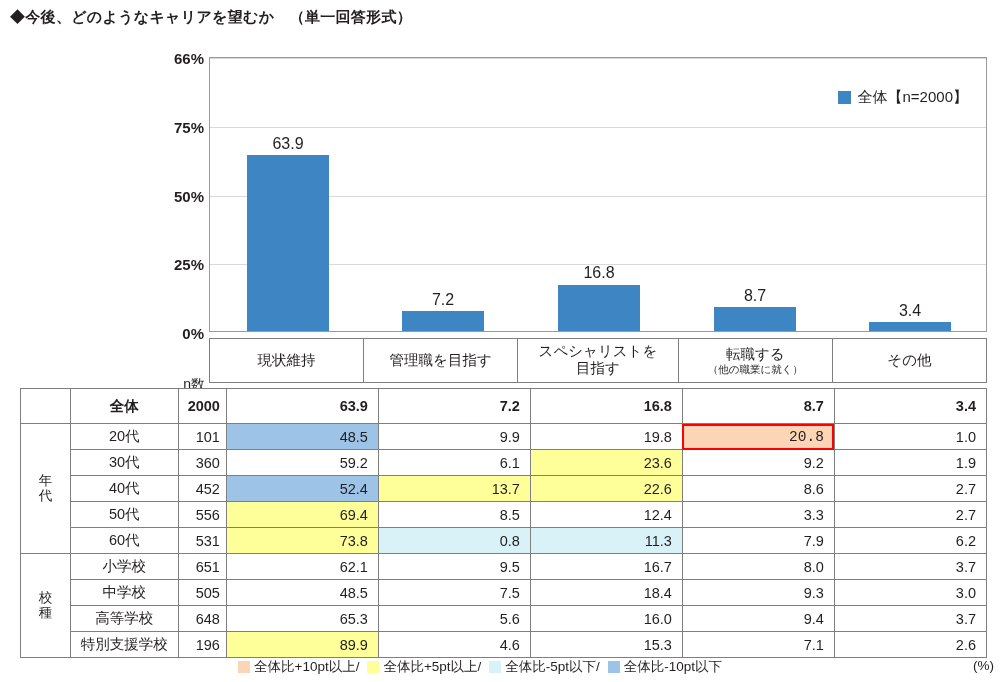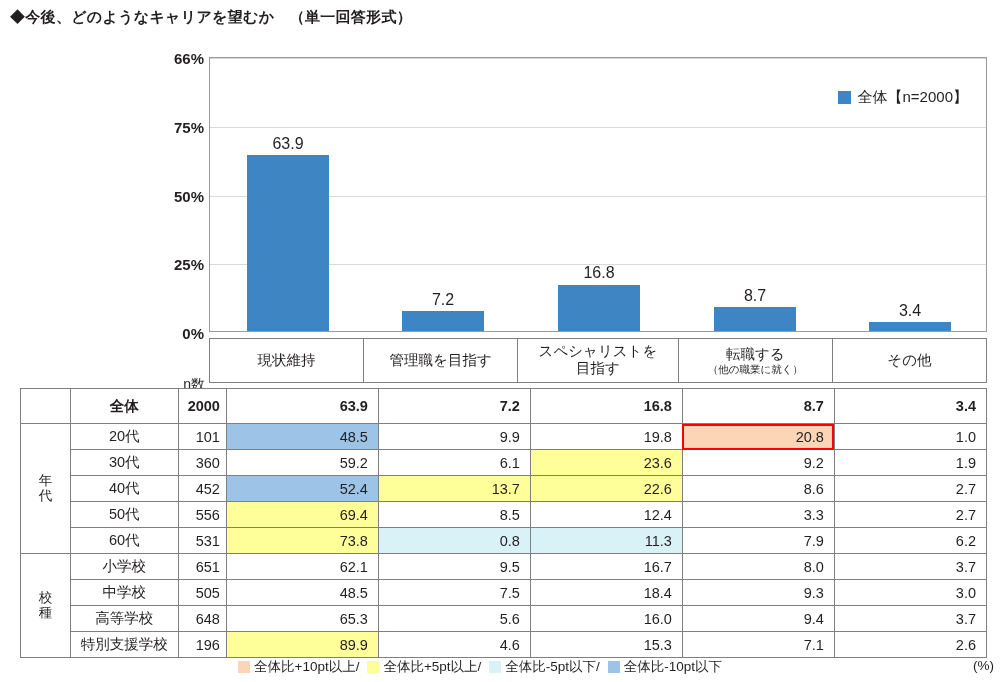--- a/index.html
+++ b/index.html
@@ -71,21 +71,21 @@
   }
   #main-table td.lbl { width:105px; text-align:center; }
   #main-table td.n   { width:47px;  text-align:right; padding-right:6px; }
   #main-table td.v   { width:148px; text-align:right; padding-right:10px; }
   #main-table tr.total td { font-weight:bold; }
   .hi-blue   { background:#9dc3e6 !important; }
   .hi-yellow { background:#ffff99 !important; }
   .hi-cyan   { background:#d9f2f8 !important; }
   .hi-orange { background:#fbd5b5 !important; }
   .boxed {
-    outline:2.5px solid #ff0000; outline-offset:-2px; position:relative;
+    outline:2.5px solid #ff0000; outline-offset:-2px; position:relative;font-family:Liberation Mono, monospace;
   }
   
   #foot {
     position:absolute; left:209px; top:658px; width:778px;
     display:flex; align-items:center; font-size:13.5px; white-space:nowrap;margin-left:29px;
   }
   #foot .item { display:flex; align-items:center; gap:4px; }
   #foot .sw { width:12px; height:12px; display:inline-block; }
   #foot .sep { padding:0 4px; color:#231f20; }
   #pct { position:absolute; right:6px; top:658px; font-size:13.5px; }

